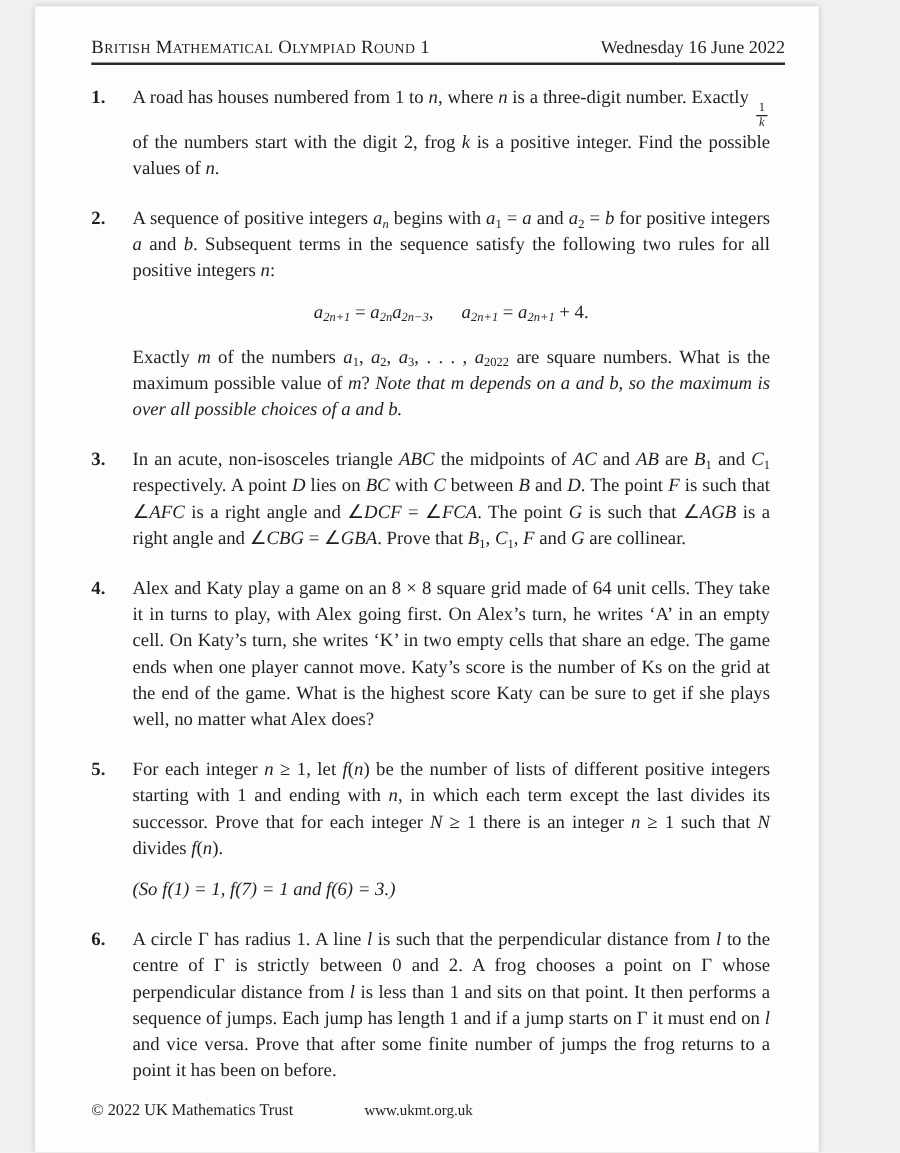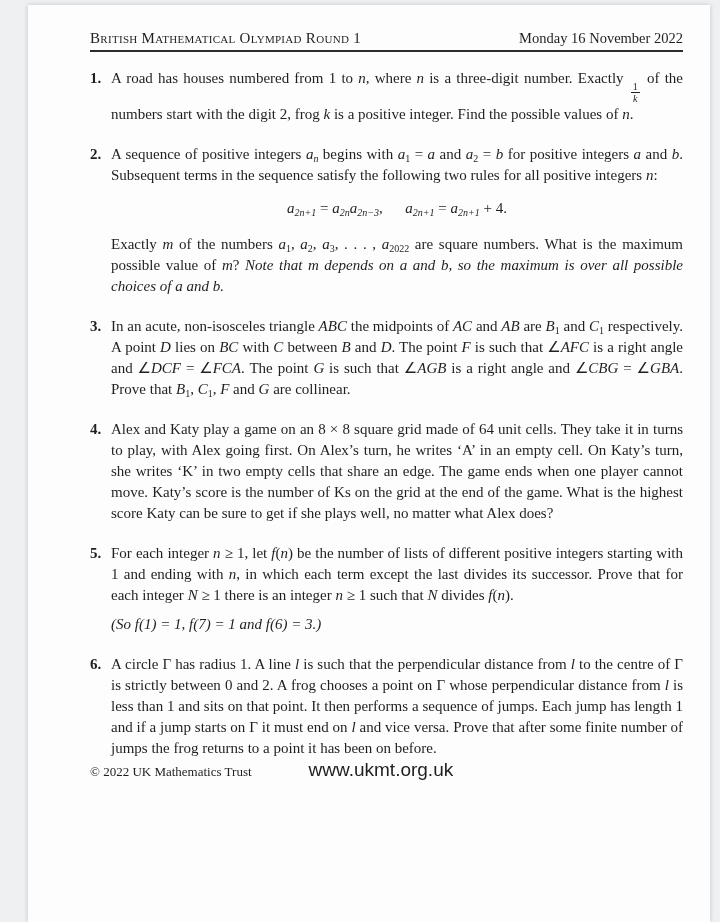--- a/index.html
+++ b/index.html
@@ -7,27 +7,27 @@
     padding: 0;
     background: #eef0f1;
     width: 720px;
     height: 922px;
     overflow: hidden;
     font-family: "Liberation Serif", serif;
     color: #1f1f1f;
   }
   .page {
     position: relative;
-    width: 682px;
+    width: 627px;
     min-height: 917px;
     margin: 5px 0 0 28px;
     background: #fdfdfd;
     box-shadow: 0 0 5px rgba(0,0,0,0.18);
     box-sizing: border-box;
-    padding: 25px 27px 20px 62px;
+    padding: 25px 27px 20px 45px;
   }
   .hdr {
     display: flex;
     justify-content: space-between;
     align-items: baseline;
     border-bottom: 2px solid #2b2b2b;
     padding-bottom: 3px;
   }
   .hdr .title {
     font-variant: small-caps;
@@ -47,21 +47,21 @@
     line-height: 21px;
     text-align: justify;
   }
   .problem + .problem { margin-top: 19px; }
   .pnum {
     position: absolute;
     left: 0;
     top: 0;
     font-weight: bold;
   }
-  .ptext { margin: 0; }
+  .ptext { margin: 12px; }
   .ptext + .ptext { margin-top: 8px; }
   .equation {
     margin: 12px 0 15px 0;
     text-align: center;
   }
   .it { font-style: italic; }
   sub {
     font-size: 10px;
     line-height: 0;
     vertical-align: -3px;
@@ -82,34 +82,34 @@
   .frac .den { font-style: italic; padding: 0 2px; }
   .footer {
     display: flex;
     align-items: baseline;
     padding-left: 0;
   }
   .footer .copyright {
     font-size: 13px;
   }
   .footer .website {
-    font-family: Liberation Sans, sans-serif;
-    font-size: 19px;
+    font-family: Liberation Serif, serif;
+    font-size: 12px;
     margin-left: 57px;
     text-align: center;
   }
 </style>
 </head>
 <body>
 
 <div class="page">
 
   <div class="hdr">
     <span class="title">British Mathematical Olympiad Round 1</span>
-    <span class="date">Monday 16 November 2022</span>
+    <span class="date">Wednesday 16 June 2022</span>
   </div>
 
   <div class="problems">
 
     <div class="problem">
       <span class="pnum">1.</span>
       <p class="ptext"><span>A road has houses numbered from 1 to </span><span class="it">n</span><span>, where </span><span class="it">n</span><span> is a three-digit number. Exactly </span><span class="frac">
             <span class="num">1</span>
             <span class="den">k</span>
           </span><span> of the numbers start with the digit 2, frog </span><span class="it">k</span><span> is a positive integer. Find the possible values of </span><span class="it">n</span><span>.</span></p>

